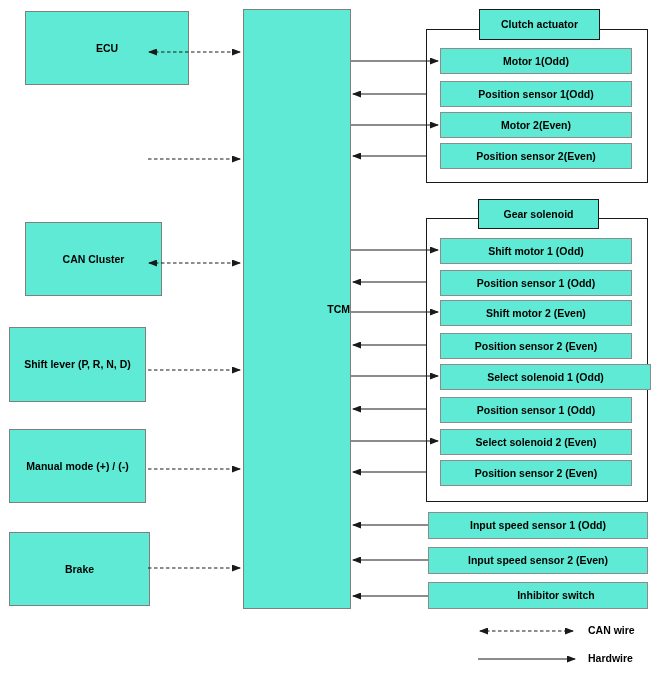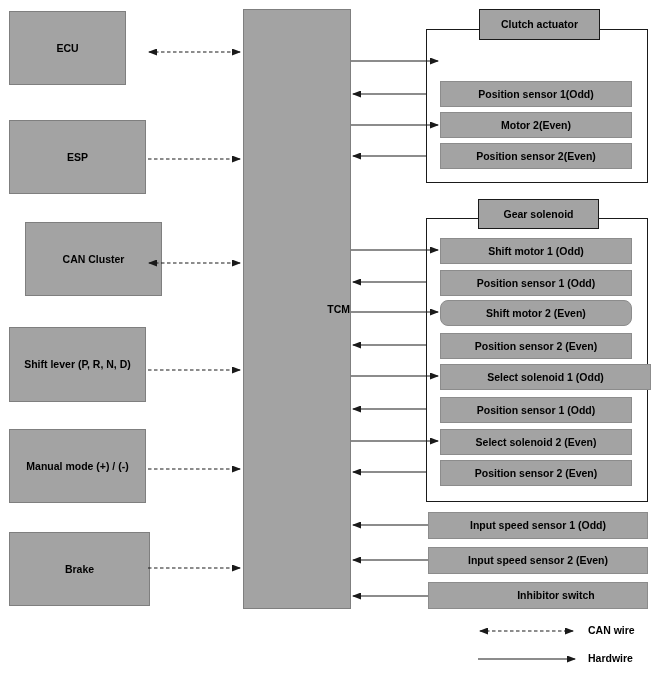--- a/index.html
+++ b/index.html
@@ -3,61 +3,61 @@
 <meta charset="utf-8">
 <style>
   html,body{margin:0;padding:0;background:#fff;}
   .canvas{
     position:relative;width:658px;height:675px;background:#ffffff;
     font-family:"Liberation Sans","DejaVu Sans",sans-serif;
     color:#000;overflow:hidden;
   }
   .box{
     position:absolute;display:flex;align-items:center;justify-content:center;
-    background:#a3a3a3;box-sizing:border-box;text-align:center;
+    background:#5eead4;box-sizing:border-box;text-align:center;
   }
   .node{border:1.5px solid #7f7f7f;}
   .label{font-weight:bold;font-size:10.5px;line-height:1.15;white-space:nowrap;}
   .group{position:absolute;border:1.2px solid #1a1a1a;box-sizing:border-box;background:#ffffff;}
   .titlebox{border:1.4px solid #1a1a1a;z-index:3;}
   .inner{border:1.5px solid #8c8c8c;z-index:2;}
   .legend-label{
     position:absolute;font-weight:bold;font-size:10.5px;white-space:nowrap;
   }
   svg.wires{position:absolute;left:0;top:0;z-index:4;pointer-events:none;}
 </style>
 </head>
 <body>
 
 <div class="canvas">
 
-  <div class="box node" style="left:9px;top:11px;width:117px;height:74px;">
+  <div class="box node" style="left:25px;top:11px;width:164px;height:74px;">
     <span class="label">ECU</span>
-  </div>
-  <div class="box node" style="left:9px;top:120px;width:137px;height:74px;">
-    <span class="label">ESP</span>
   </div>
   <div class="box node" style="left:9px;top:222px;width:137px;height:74px;margin-left:16px;">
     <span class="label">CAN Cluster</span>
   </div>
   <div class="box node" style="left:9px;top:327px;width:137px;height:75px;">
     <span class="label">Shift lever (P, R, N, D)</span>
   </div>
   <div class="box node" style="left:9px;top:429px;width:137px;height:74px;">
     <span class="label">Manual mode (+) / (-)</span>
   </div>
   <div class="box node" style="left:9px;top:532px;width:141px;height:74px;">
     <span class="label">Brake</span>
   </div>
 
   <div class="box node" style="left:243px;top:9px;width:108px;height:600px;justify-content:flex-end;">
     <span class="label">TCM</span>
   </div>
 
   <div class="group" style="left:426px;top:29px;width:222px;height:154px;">
+    <div class="box inner" style="left:13px;top:18px;width:192px;height:26px;">
+      <span class="label">Motor 1(Odd)</span>
+    </div>
     <div class="box inner" style="left:13px;top:51px;width:192px;height:26px;">
       <span class="label">Position sensor 1(Odd)</span>
     </div>
     <div class="box inner" style="left:13px;top:82px;width:192px;height:26px;">
       <span class="label">Motor 2(Even)</span>
     </div>
     <div class="box inner" style="left:13px;top:113px;width:192px;height:26px;">
       <span class="label">Position sensor 2(Even)</span>
     </div>
   </div>
@@ -65,21 +65,21 @@
     <span class="label">Clutch actuator</span>
   </div>
 
   <div class="group" style="left:426px;top:218px;width:222px;height:284px;">
     <div class="box inner" style="left:13px;top:19px;width:192px;height:26px;">
       <span class="label">Shift motor 1 (Odd)</span>
     </div>
     <div class="box inner" style="left:13px;top:51px;width:192px;height:26px;">
       <span class="label">Position sensor 1 (Odd)</span>
     </div>
-    <div class="box inner" style="left:13px;top:81px;width:192px;height:26px;border-radius:8px;">
+    <div class="box inner" style="left:13px;top:81px;width:192px;height:26px;">
       <span class="label">Shift motor 2 (Even)</span>
     </div>
     <div class="box inner" style="left:13px;top:114px;width:192px;height:26px;">
       <span class="label">Position sensor 2 (Even)</span>
     </div>
     <div class="box inner" style="left:13px;top:145px;width:211px;height:26px;text-align:center;">
       <span class="label">Select solenoid 1 (Odd)</span>
     </div>
     <div class="box inner" style="left:13px;top:178px;width:192px;height:26px;">
       <span class="label">Position sensor 1 (Odd)</span>

